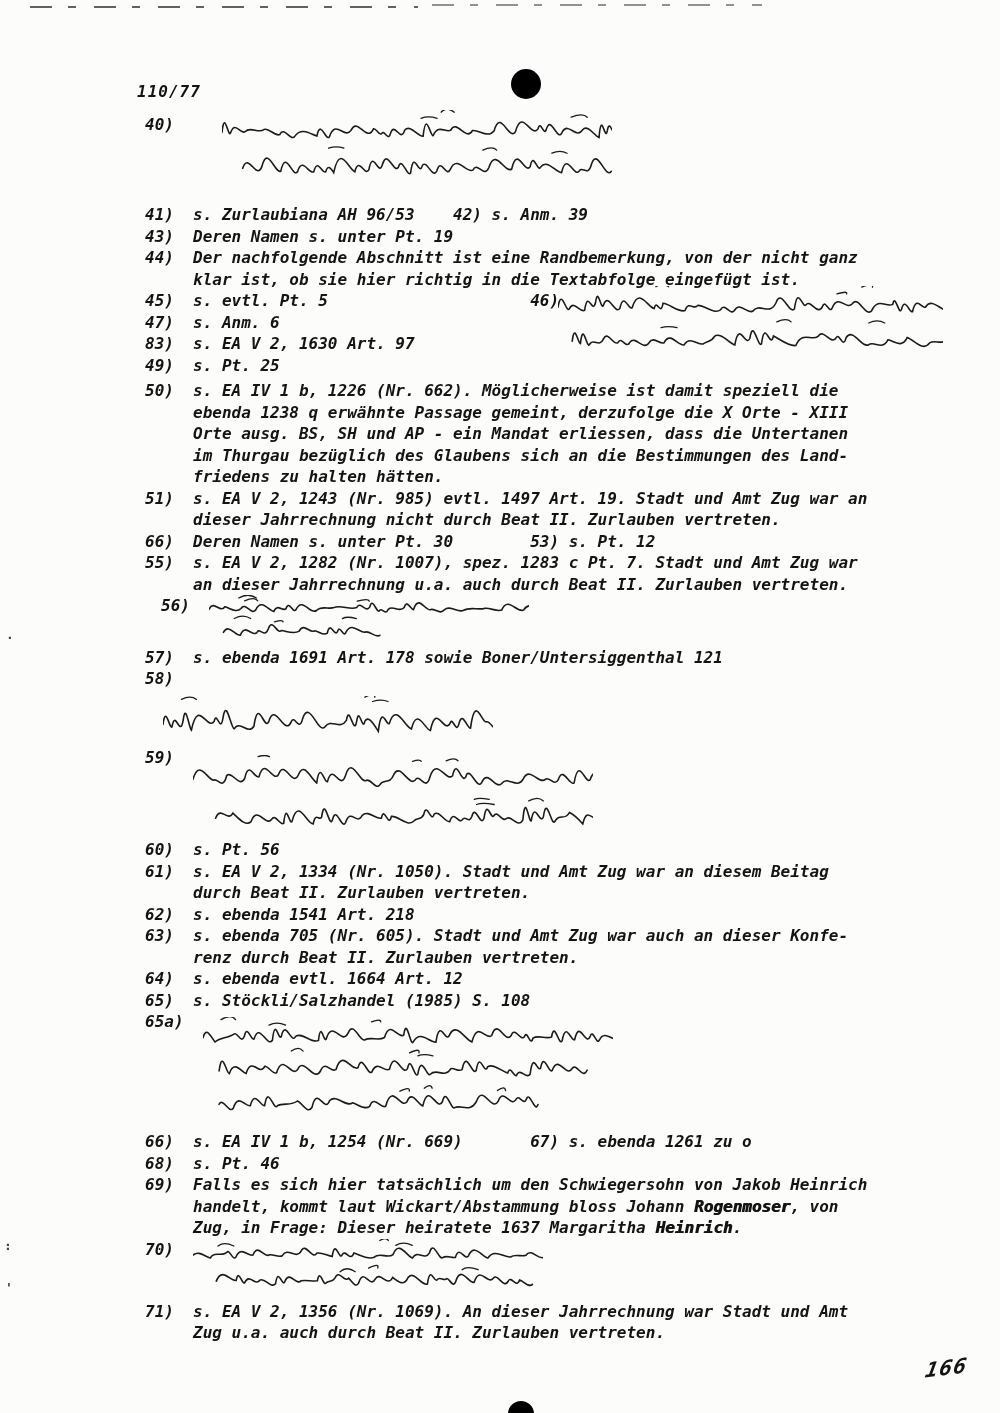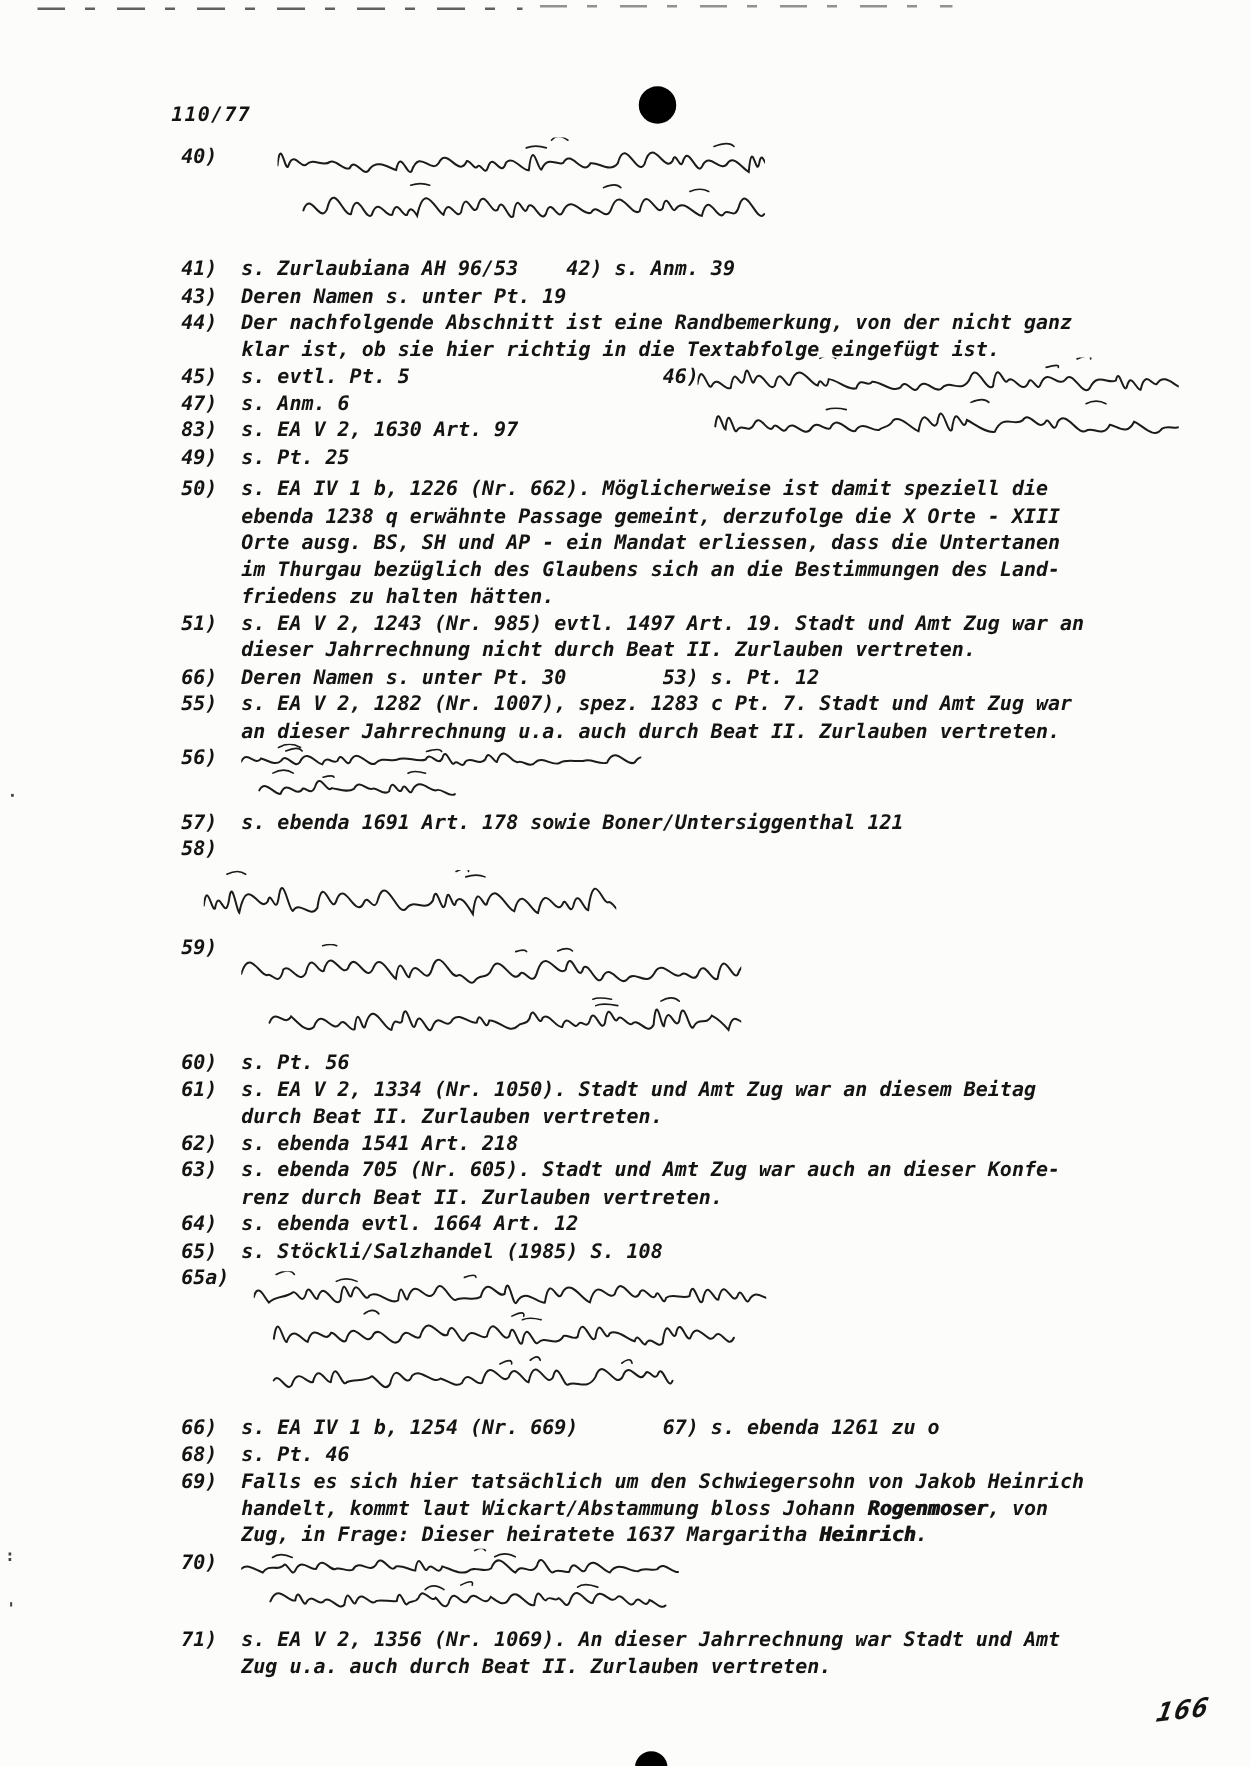--- a/index.html
+++ b/index.html
@@ -113,21 +113,21 @@
       </div>
       <div class="note-row">
         <div class="note-num">66)</div>
         <div class="note-text">Deren Namen s. unter Pt. 30        53) s. Pt. 12</div>
       </div>
       <div class="note-row">
         <div class="note-num">55)</div>
         <div class="note-text">s. EA V 2, 1282 (Nr. 1007), spez. 1283 c Pt. 7. Stadt und Amt Zug war
 an dieser Jahrrechnung u.a. auch durch Beat II. Zurlauben vertreten.</div>
       </div>
-      <div class="note-row" style="min-height: 48px;">
+      <div class="note-row" style="min-height: 48px; margin-left: 16px;">
         <div class="note-num">56)</div>
         <div class="note-text"><span class="hw"><svg width="320" height="46" viewBox="0 0 320 46">
               <path d="M0.0 14.3 C4.8 4.2,11.2 18.9,15.9 11.8 C20.8 12.9,27.2 18.4,32.0 13.5 C36.4 6.3,42.3 20.9,46.8 14.8 C52.2 3.0,59.4 15.5,64.8 16.5 C68.5 7.7,73.3 17.2,77.0 13.7 C79.9 4.4,83.9 18.8,86.9 14.8 C93.1 0.9,101.3 20.3,107.5 15.5 C112.7 10.1,119.7 14.7,124.9 12.6 C131.7 9.3,140.8 15.4,147.6 12.6 C151.5 5.1,156.8 18.8,160.8 11.9 C163.8 0.2,167.9 20.7,170.9 15.1 C173.4 13.0,176.8 20.8,179.3 14.3 C184.1 9.8,190.4 18.2,195.2 12.6 C198.0 3.6,201.7 14.6,204.5 14.6 C209.8 -2.0,216.8 17.6,222.0 14.5 C226.0 13.5,231.3 20.0,235.3 14.8 C241.2 9.3,248.9 18.6,254.7 15.3 C260.9 11.6,269.2 15.2,275.4 13.4 C280.6 12.2,287.5 17.1,292.7 15.1 C299.3 0.1,308.2 19.2,314.8 14.9 C321.3 4.5,330.0 17.7,336.6 15.6" fill="none" stroke="#1b1b1b" stroke-width="1.6" stroke-linecap="round"></path>
               <path d="M148.2 6.2 q 11.0 -3.2 12.1 0" fill="none" stroke="#1b1b1b" stroke-width="1.3" stroke-linecap="round"></path>
               <path d="M35.6 5.8 q 10.0 -4.2 13.1 0" fill="none" stroke="#1b1b1b" stroke-width="1.3" stroke-linecap="round"></path>
               <path d="M29.8 3.0 q 9.0 -5.5 17.6 0" fill="none" stroke="#1b1b1b" stroke-width="1.3" stroke-linecap="round"></path>
               <path d="M14.4 37.3 C19.5 27.8,26.3 41.1,31.4 40.1 C36.7 26.5,43.9 45.0,49.2 35.8 C52.2 35.0,56.2 42.3,59.2 34.0 C63.2 21.9,68.4 40.2,72.4 35.5 C77.7 36.1,84.8 39.5,90.2 36.1 C94.8 26.9,100.9 39.0,105.6 35.8 C109.4 35.7,114.5 41.6,118.3 38.1 C121.5 23.7,125.8 44.6,129.0 35.5 C131.4 30.1,134.7 43.9,137.1 36.8 C142.6 26.8,150.0 37.3,155.6 37.3 C160.2 34.6,166.3 43.6,170.9 40.3" fill="none" stroke="#1b1b1b" stroke-width="1.6" stroke-linecap="round"></path>
               <path d="M25.3 23.5 q 8.9 -4.8 16.3 0" fill="none" stroke="#1b1b1b" stroke-width="1.3" stroke-linecap="round"></path>
               <path d="M133.4 23.6 q 4.4 -2.7 14.0 0" fill="none" stroke="#1b1b1b" stroke-width="1.3" stroke-linecap="round"></path>
               <path d="M65.5 26.8 q 8.3 -2.2 8.6 0" fill="none" stroke="#1b1b1b" stroke-width="1.3" stroke-linecap="round"></path>

